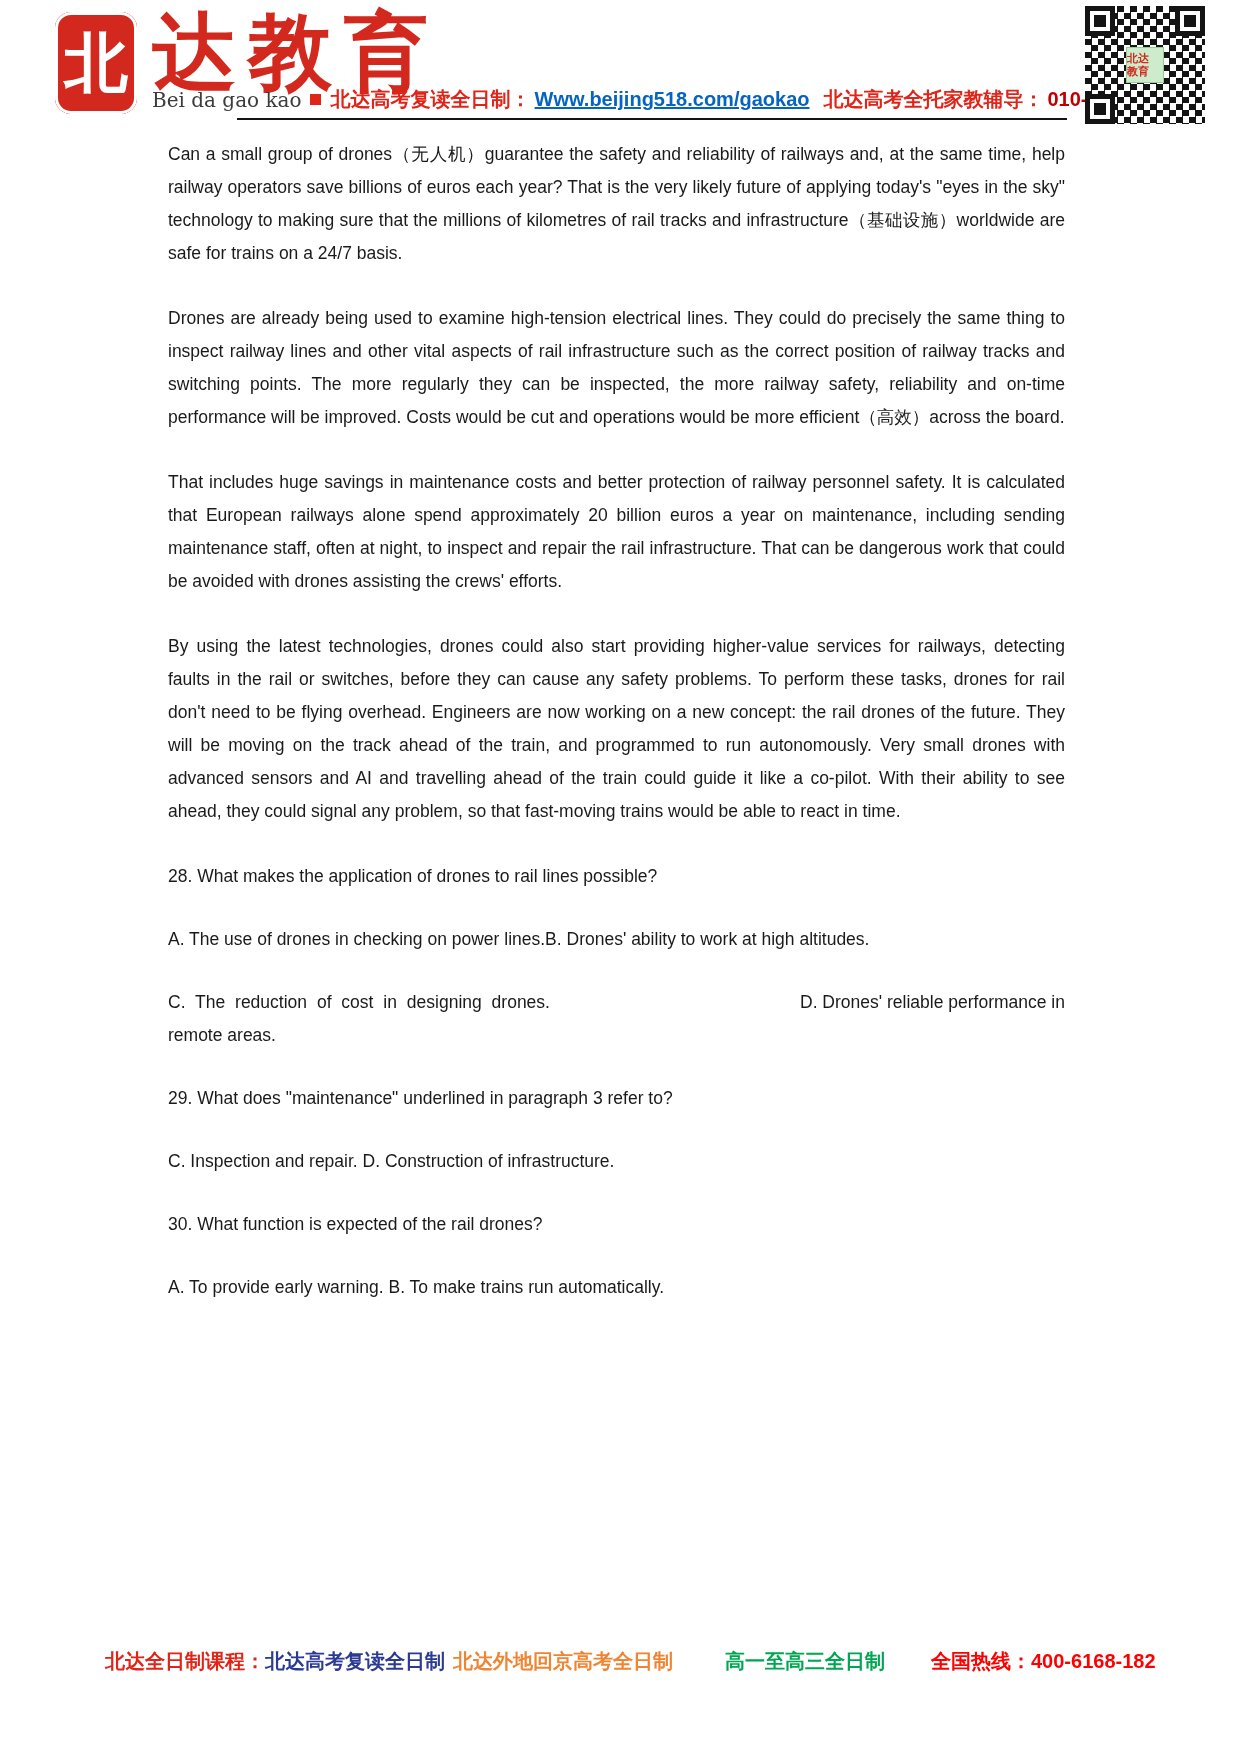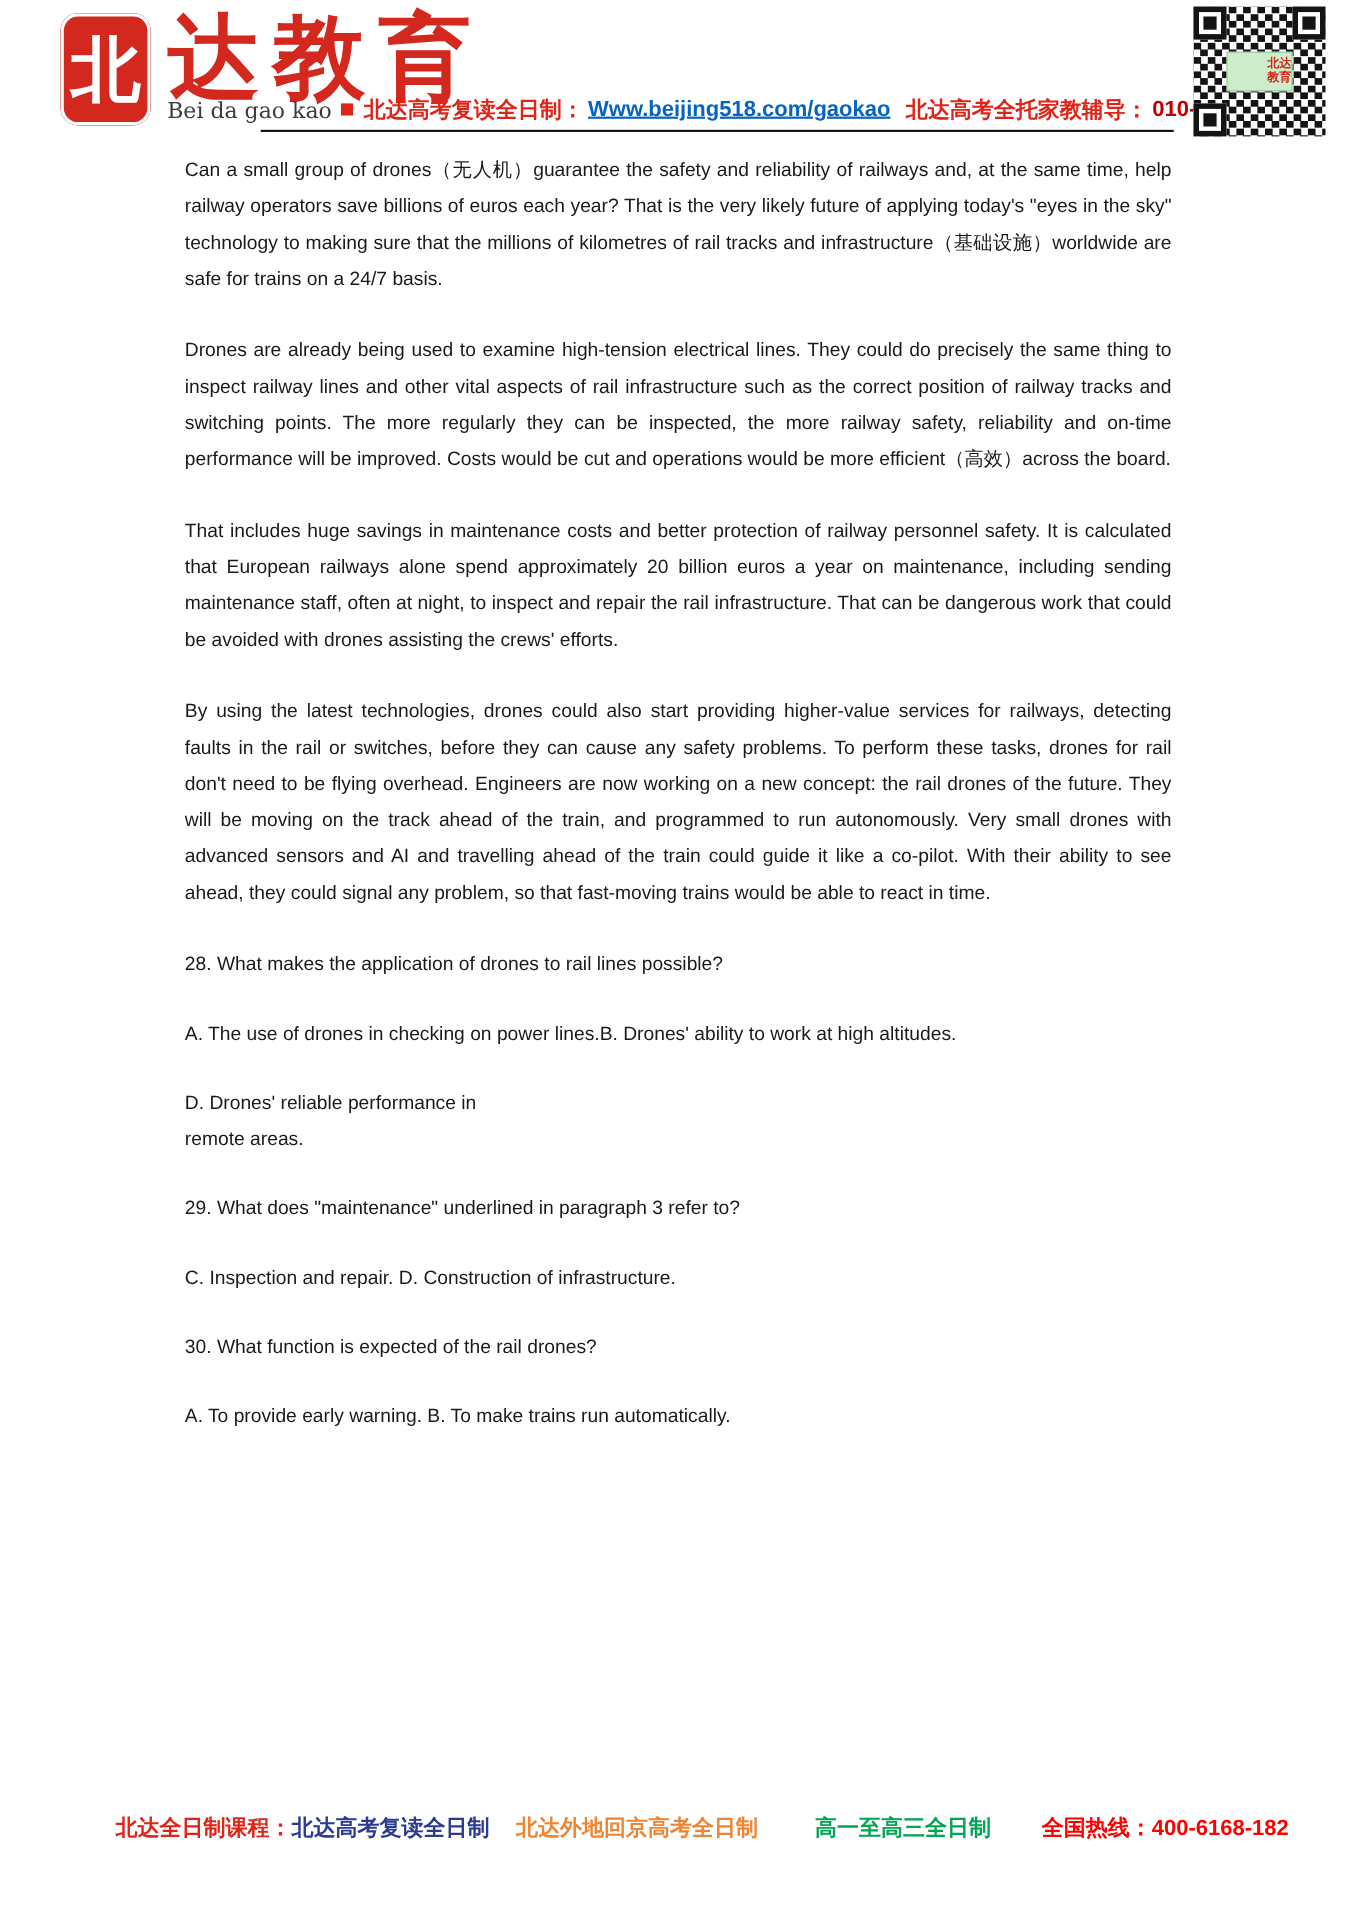--- a/index.html
+++ b/index.html
@@ -71,22 +71,22 @@
     background:repeating-conic-gradient(#141414 0% 25%, #ffffff 0% 50%);
     background-size:13px 13px;
   }
   .finder{position:absolute;width:30px;height:30px;border:5px solid #141414;background:#fff;}
   .finder::after{content:"";position:absolute;inset:4px;background:#141414;}
   .finder.tl{left:0;top:0}
   .finder.tr{right:0;top:0}
   .finder.bl{left:0;bottom:0}
   .qr-label{
     position:absolute;left:50%;top:50%;transform:translate(-50%,-50%);
-    width:60px;height:36px;background:var(--qr-green);border:1px solid #9cc89a;
-    display:flex;flex-direction:column;align-items:flex-end;justify-content:center;
+    width:38px;height:36px;background:var(--qr-green);border:1px solid #9cc89a;
+    display:flex;flex-direction:column;align-items:flex-start;justify-content:center;
     font-size:11px;line-height:13px;font-weight:bold;color:var(--brand-red);
   }
   
   .content{position:absolute;left:168px;top:138px;width:897px;}
   .content p.para{
     font-size:17.5px;line-height:33px;text-align:justify;
     margin:0 0 32px 0;
   }
   .qline{font-size:17.5px;line-height:33px;margin:0 0 30px 0;}
   .cd-row{
@@ -96,21 +96,21 @@
   .cd-row .cd-left{word-spacing:5px;}
   .wrap-line{font-size:17.5px;line-height:33px;margin:0 0 30px 0;}
   
   .footer{
     position:absolute;left:105px;top:1648px;width:1060px;
     display:flex;align-items:baseline;white-space:nowrap;
     font-size:20px;font-weight:bold;
   }
   .f-label{color:var(--header-red);}
   .f-item1{color:var(--footer-blue);}
-  .f-item2{color:var(--footer-orange);margin-left:24px;}
+  .f-item2{color:var(--footer-orange);margin-left:8px;}
   .f-item3{color:var(--footer-green);margin-left:52px;}
   .f-hotline{color:var(--hotline-red);margin-left:46px;}
 </style>
 </head>
 <body>
 
 <div class="page">
 
   <div class="header">
     <div class="seal">
@@ -140,20 +140,21 @@
 
   <div class="content">
     <p class="para">Can a small group of drones（无人机）guarantee the safety and reliability of railways and, at the same time, help railway operators save billions of euros each year? That is the very likely future of applying today's "eyes in the sky" technology to making sure that the millions of kilometres of rail tracks and infrastructure（基础设施）worldwide are safe for trains on a 24/7 basis.</p>
     <p class="para">Drones are already being used to examine high-tension electrical lines. They could do precisely the same thing to inspect railway lines and other vital aspects of rail infrastructure such as the correct position of railway tracks and switching points. The more regularly they can be inspected, the more railway safety, reliability and on-time performance will be improved. Costs would be cut and operations would be more efficient（高效）across the board.</p>
     <p class="para">That includes huge savings in maintenance costs and better protection of railway personnel safety. It is calculated that European railways alone spend approximately 20 billion euros a year on maintenance, including sending maintenance staff, often at night, to inspect and repair the rail infrastructure. That can be dangerous work that could be avoided with drones assisting the crews' efforts.</p>
     <p class="para">By using the latest technologies, drones could also start providing higher-value services for railways, detecting faults in the rail or switches, before they can cause any safety problems. To perform these tasks, drones for rail don't need to be flying overhead. Engineers are now working on a new concept: the rail drones of the future. They will be moving on the track ahead of the train, and programmed to run autonomously. Very small drones with advanced sensors and AI and travelling ahead of the train could guide it like a co-pilot. With their ability to see ahead, they could signal any problem, so that fast-moving trains would be able to react in time.</p>
 
     <p class="qline">28. What makes the application of drones to rail lines possible?</p>
     <p class="qline">A. The use of drones in checking on power lines.B. Drones' ability to work at high altitudes.</p>
     <div class="cd-row">
+      <span class="cd-left">C. The reduction of cost in designing drones.</span>
       <span class="cd-right">D. Drones' reliable performance in</span>
     </div>
     <p class="wrap-line">remote areas.</p>
 
     <p class="qline">29. What does "maintenance" underlined in paragraph 3 refer to?</p>
     <p class="qline">C. Inspection and repair. D. Construction of infrastructure.</p>
 
     <p class="qline">30. What function is expected of the rail drones?</p>
     <p class="qline">A. To provide early warning. B. To make trains run automatically.</p>
   </div>

